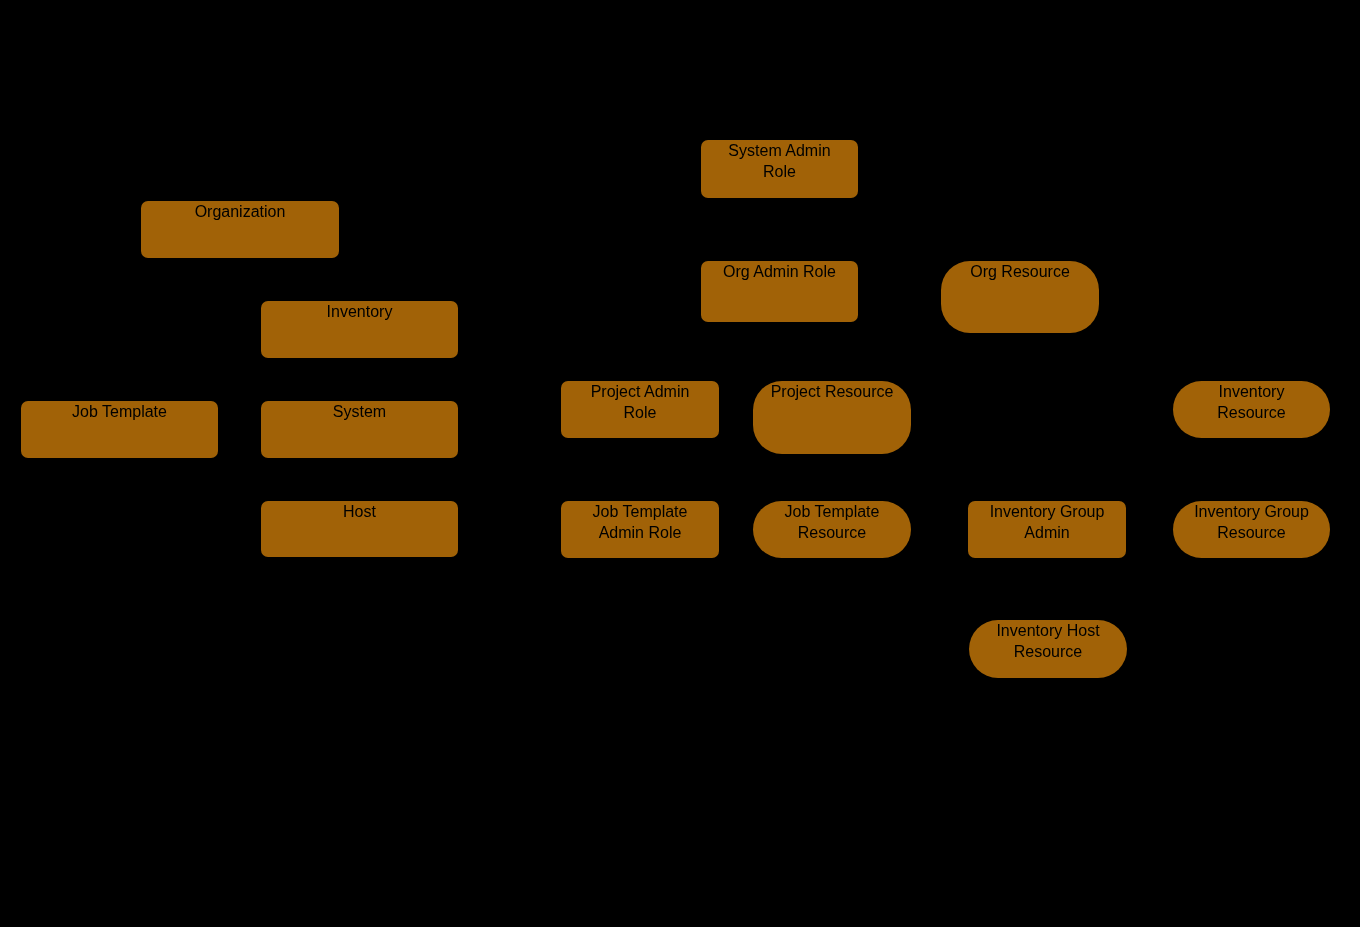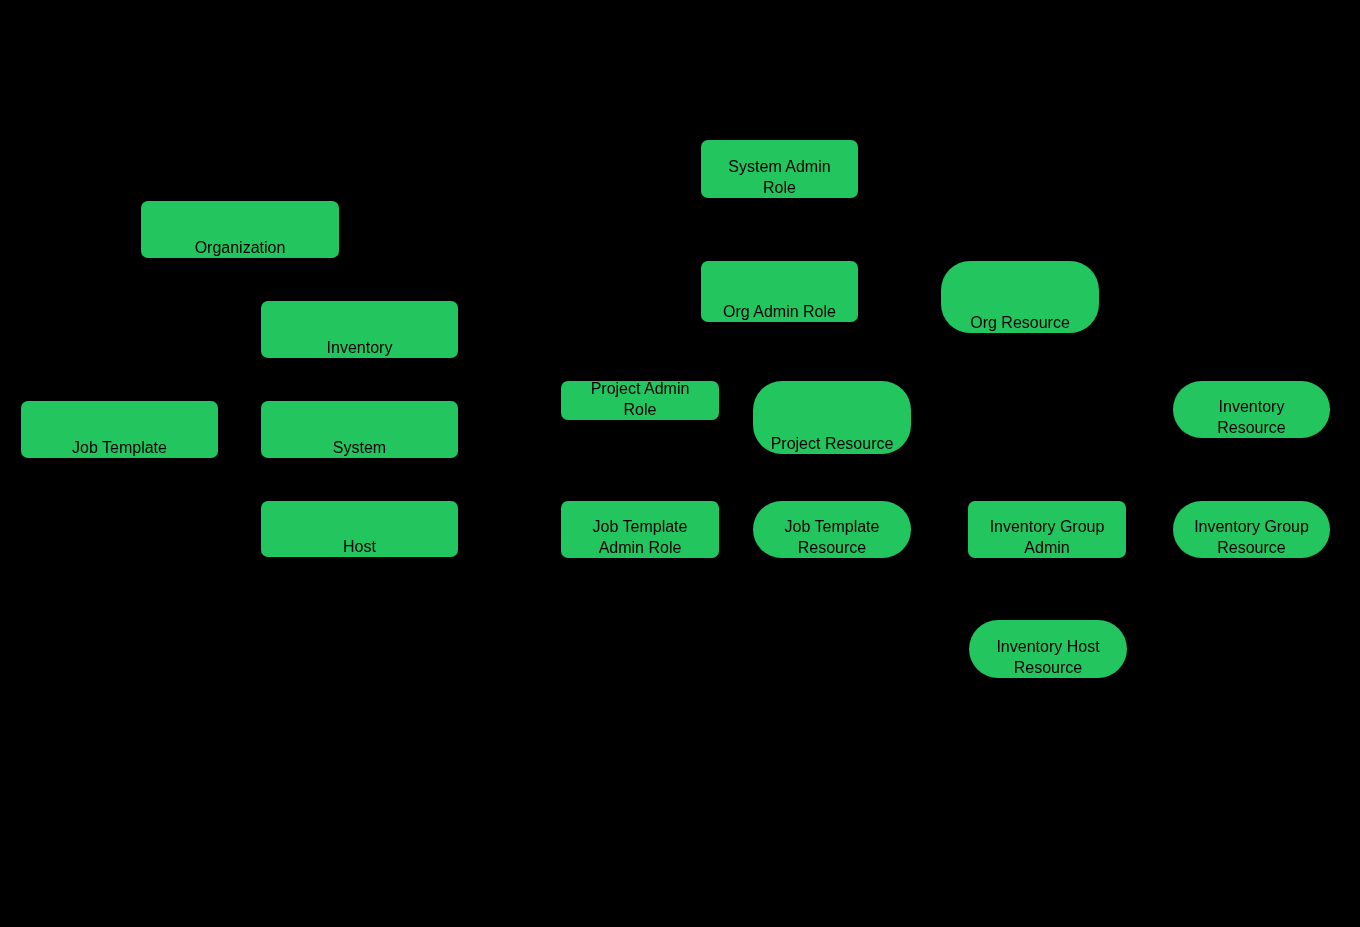--- a/index.html
+++ b/index.html
@@ -10,24 +10,24 @@
   .stage {
     position: relative;
     width: 1360px;
     height: 927px;
     background: #000000;
     overflow: hidden;
     font-family: "Liberation Sans", sans-serif;
   }
   .node {
     position: absolute;
-    background: #22c55e;
+    background: #a16207;
     color: #000000;
     display: flex;
-    align-items: flex-end;
+    align-items: flex-start;
     justify-content: center;
     text-align: center;
     font-size: 16px;
     line-height: 21px;
     font-weight: 400;
     box-sizing: border-box;
   }
   .rect { border-radius: 7px; }
   .pill { border-radius: 29px; }
   .node-label { white-space: pre-line; }
@@ -64,21 +64,21 @@
   </div>
 
   <div class="node rect" style="left:701px; top:261px; width:157px; height:61px">
     <span class="node-label">Org Admin Role</span>
   </div>
 
   <div class="node pill" style="left:941px; top:261px; width:158px; height:72px">
     <span class="node-label">Org Resource</span>
   </div>
 
-  <div class="node rect" style="left:561px; top:381px; width:158px; height:39px">
+  <div class="node rect" style="left:561px; top:381px; width:158px; height:57px">
     <span class="node-label">Project Admin
 Role</span>
   </div>
 
   <div class="node pill" style="left:753px; top:381px; width:158px; height:73px">
     <span class="node-label">Project Resource</span>
   </div>
 
 
   <div class="node pill" style="left:1173px; top:381px; width:157px; height:57px">

